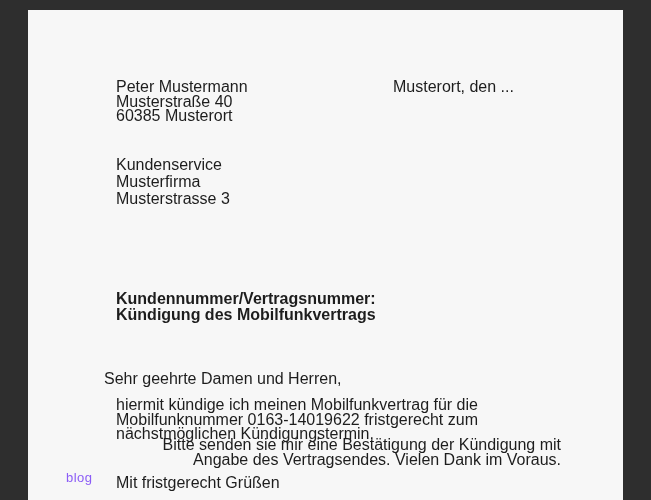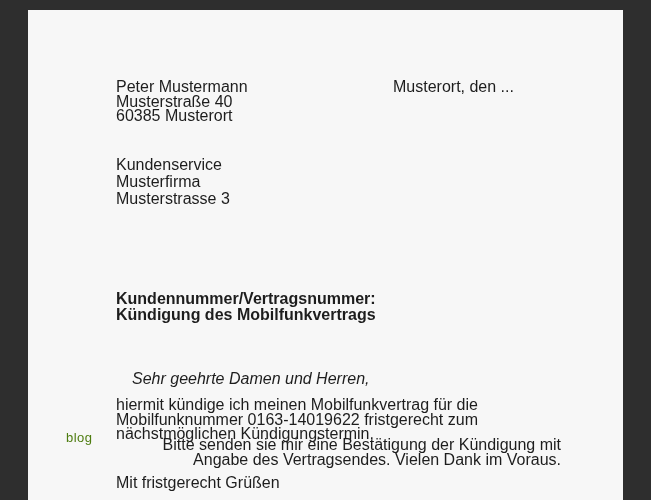--- a/index.html
+++ b/index.html
@@ -69,24 +69,23 @@
     left: 28px;
     top: 281px;
     font-weight: bold;
     line-height: 16px;
   }
   .subject-block div {
     white-space: nowrap;
   }
   .salutation {
     position: absolute;
-    left: 44px;
+    left: 16px;
     top: 362px;
     white-space: nowrap;
-    font-style: italic;
   }
   .para-1 {
     position: absolute;
     left: 28px;
     top: 388px;
     width: 445px;
   }
   .para-2 {
     position: absolute;
     left: 28px;
@@ -96,23 +95,23 @@
   }
   .closing {
     position: absolute;
     left: 28px;
     top: 466px;
     white-space: nowrap;
   }
   .watermark {
     position: absolute;
     left: 38px;
-    top: 420px;
+    top: 460px;
     font-size: 13px;
-    color: #4d7c0f;
+    color: #8b5cf6;
     letter-spacing: 0.5px;
   }
   .edge-left {
     position: absolute;
     left: 0;
     top: 0;
     width: 28px;
     height: 500px;
     background: #2e2e2e;
   }

